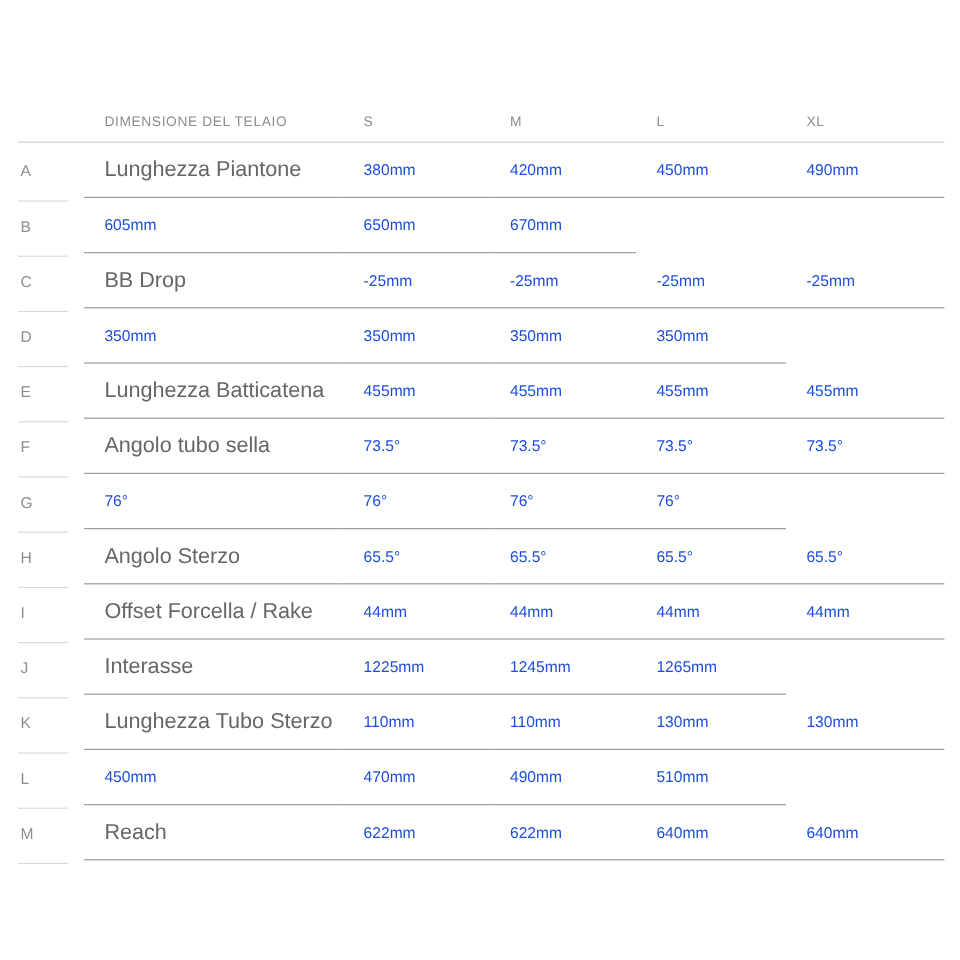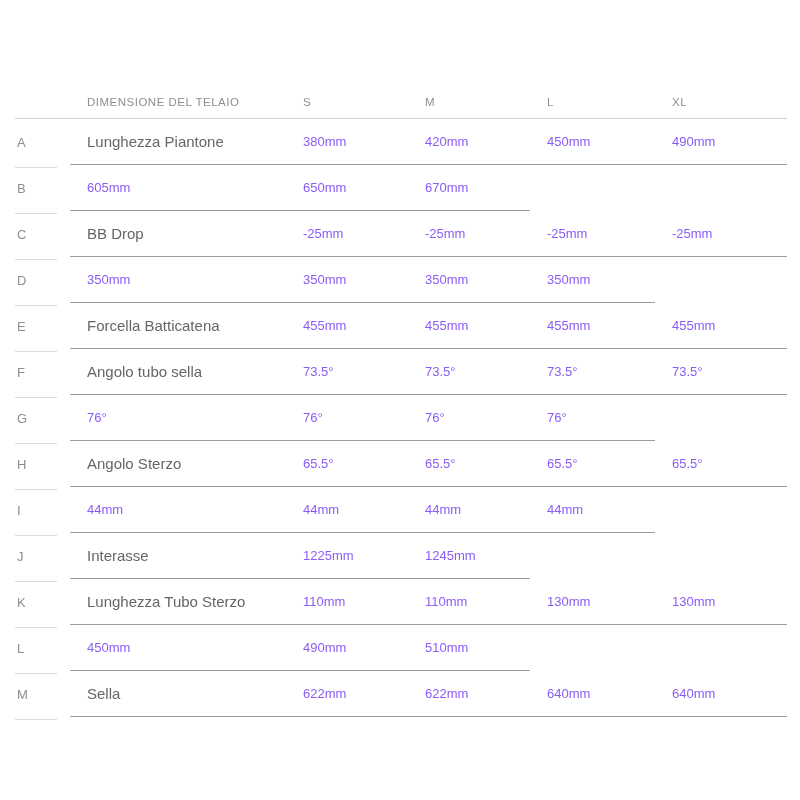--- a/index.html
+++ b/index.html
@@ -62,33 +62,33 @@
     width: 42px;
     height: 1px;
     background: #dadada;
   }
   .label-cell {
     height: 100%;
     display: flex;
     align-items: center;
     padding-left: 17px;
     box-sizing: border-box;
-    font-size: 15px;
+    font-size: 18px;
     color: #666666;
     border-bottom: 1px solid #9c9c9c;
     white-space: nowrap;
   }
   .value-cell {
     height: 100%;
     display: flex;
     align-items: center;
     padding-left: 17px;
     box-sizing: border-box;
     font-size: 13px;
-    color: #8b5cf6;
+    color: #1d4ed8;
     border-bottom: 1px solid #9c9c9c;
     white-space: nowrap;
   }
 </style>
 </head>
 <body>
 
 <div class="page">
   <div class="geo-table">
 
@@ -130,21 +130,21 @@
     <div class="grid-row data-row">
       <div class="letter-cell">D</div>
       <div class="value-cell">350mm</div>
       <div class="value-cell">350mm</div>
       <div class="value-cell">350mm</div>
       <div class="value-cell">350mm</div>
     </div>
 
     <div class="grid-row data-row">
       <div class="letter-cell">E</div>
-      <div class="label-cell">Forcella Batticatena</div>
+      <div class="label-cell">Lunghezza Batticatena</div>
       <div class="value-cell">455mm</div>
       <div class="value-cell">455mm</div>
       <div class="value-cell">455mm</div>
       <div class="value-cell">455mm</div>
     </div>
 
     <div class="grid-row data-row">
       <div class="letter-cell">F</div>
       <div class="label-cell">Angolo tubo sella</div>
       <div class="value-cell">73.5°</div>
@@ -165,52 +165,55 @@
       <div class="letter-cell">H</div>
       <div class="label-cell">Angolo Sterzo</div>
       <div class="value-cell">65.5°</div>
       <div class="value-cell">65.5°</div>
       <div class="value-cell">65.5°</div>
       <div class="value-cell">65.5°</div>
     </div>
 
     <div class="grid-row data-row">
       <div class="letter-cell">I</div>
+      <div class="label-cell">Offset Forcella / Rake</div>
       <div class="value-cell">44mm</div>
       <div class="value-cell">44mm</div>
       <div class="value-cell">44mm</div>
       <div class="value-cell">44mm</div>
     </div>
 
     <div class="grid-row data-row">
       <div class="letter-cell">J</div>
       <div class="label-cell">Interasse</div>
       <div class="value-cell">1225mm</div>
       <div class="value-cell">1245mm</div>
+      <div class="value-cell">1265mm</div>
     </div>
 
     <div class="grid-row data-row">
       <div class="letter-cell">K</div>
       <div class="label-cell">Lunghezza Tubo Sterzo</div>
       <div class="value-cell">110mm</div>
       <div class="value-cell">110mm</div>
       <div class="value-cell">130mm</div>
       <div class="value-cell">130mm</div>
     </div>
 
     <div class="grid-row data-row">
       <div class="letter-cell">L</div>
       <div class="value-cell">450mm</div>
+      <div class="value-cell">470mm</div>
       <div class="value-cell">490mm</div>
       <div class="value-cell">510mm</div>
     </div>
 
     <div class="grid-row data-row">
       <div class="letter-cell">M</div>
-      <div class="label-cell">Sella</div>
+      <div class="label-cell">Reach</div>
       <div class="value-cell">622mm</div>
       <div class="value-cell">622mm</div>
       <div class="value-cell">640mm</div>
       <div class="value-cell">640mm</div>
     </div>
 
   </div>
 </div>
 
 </body></html>

